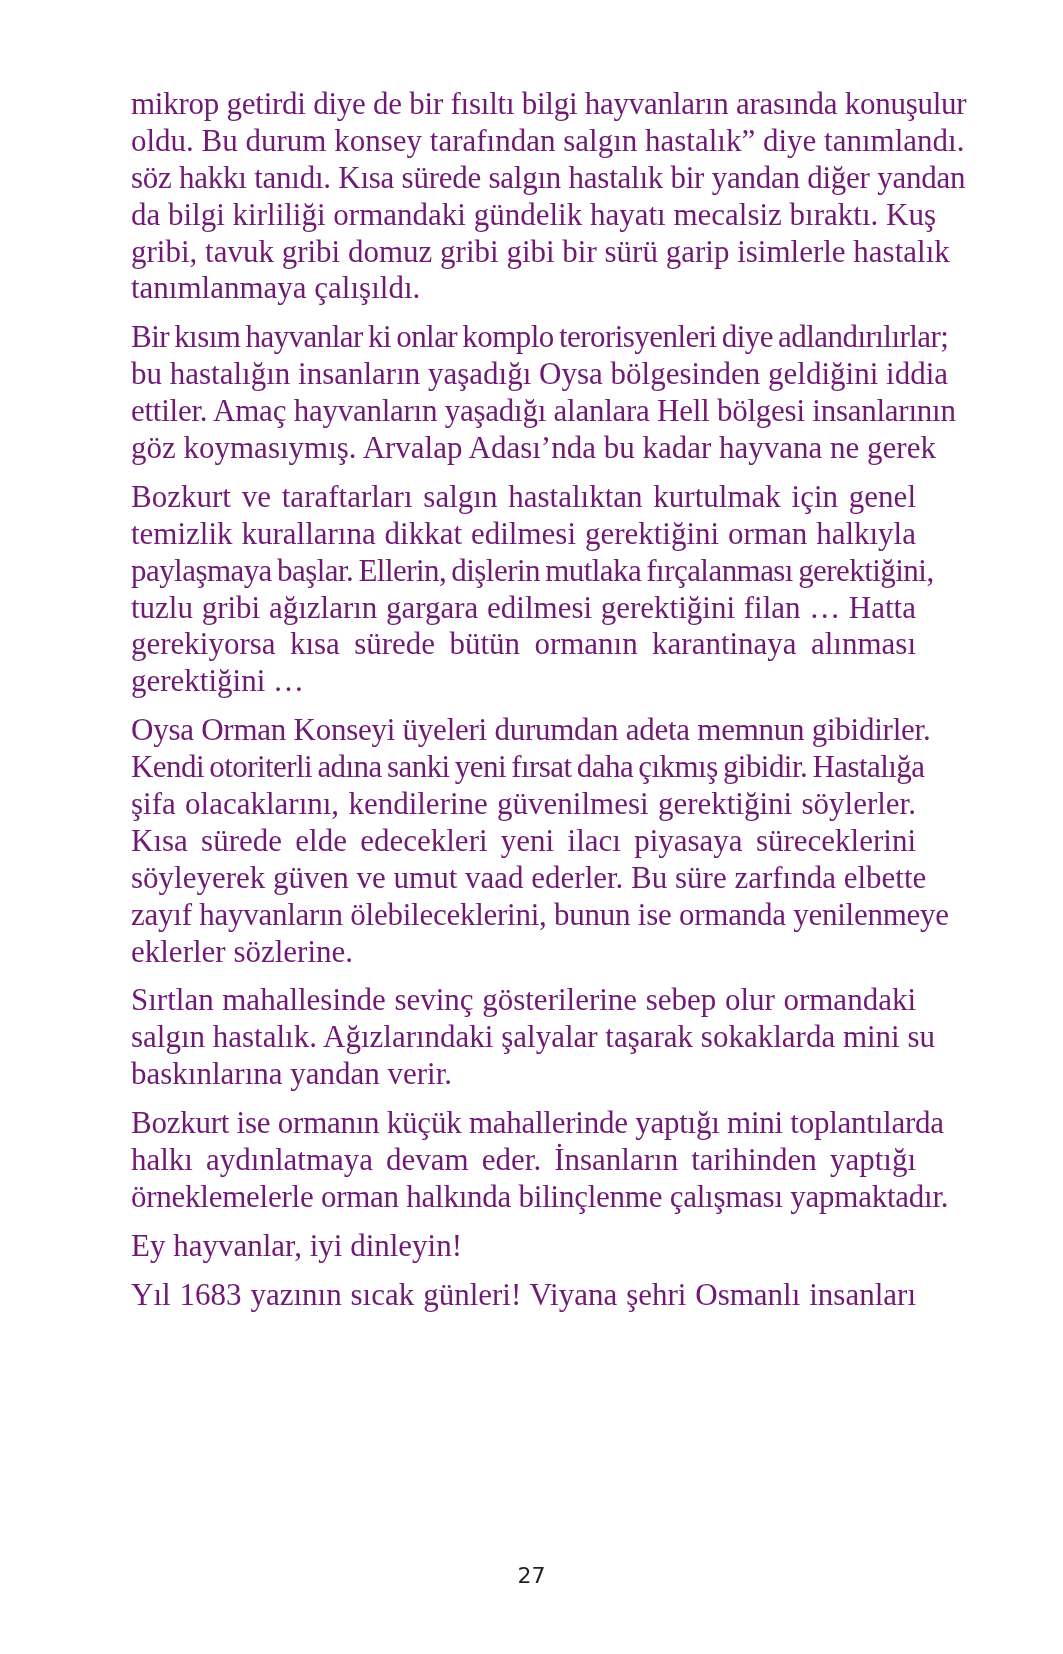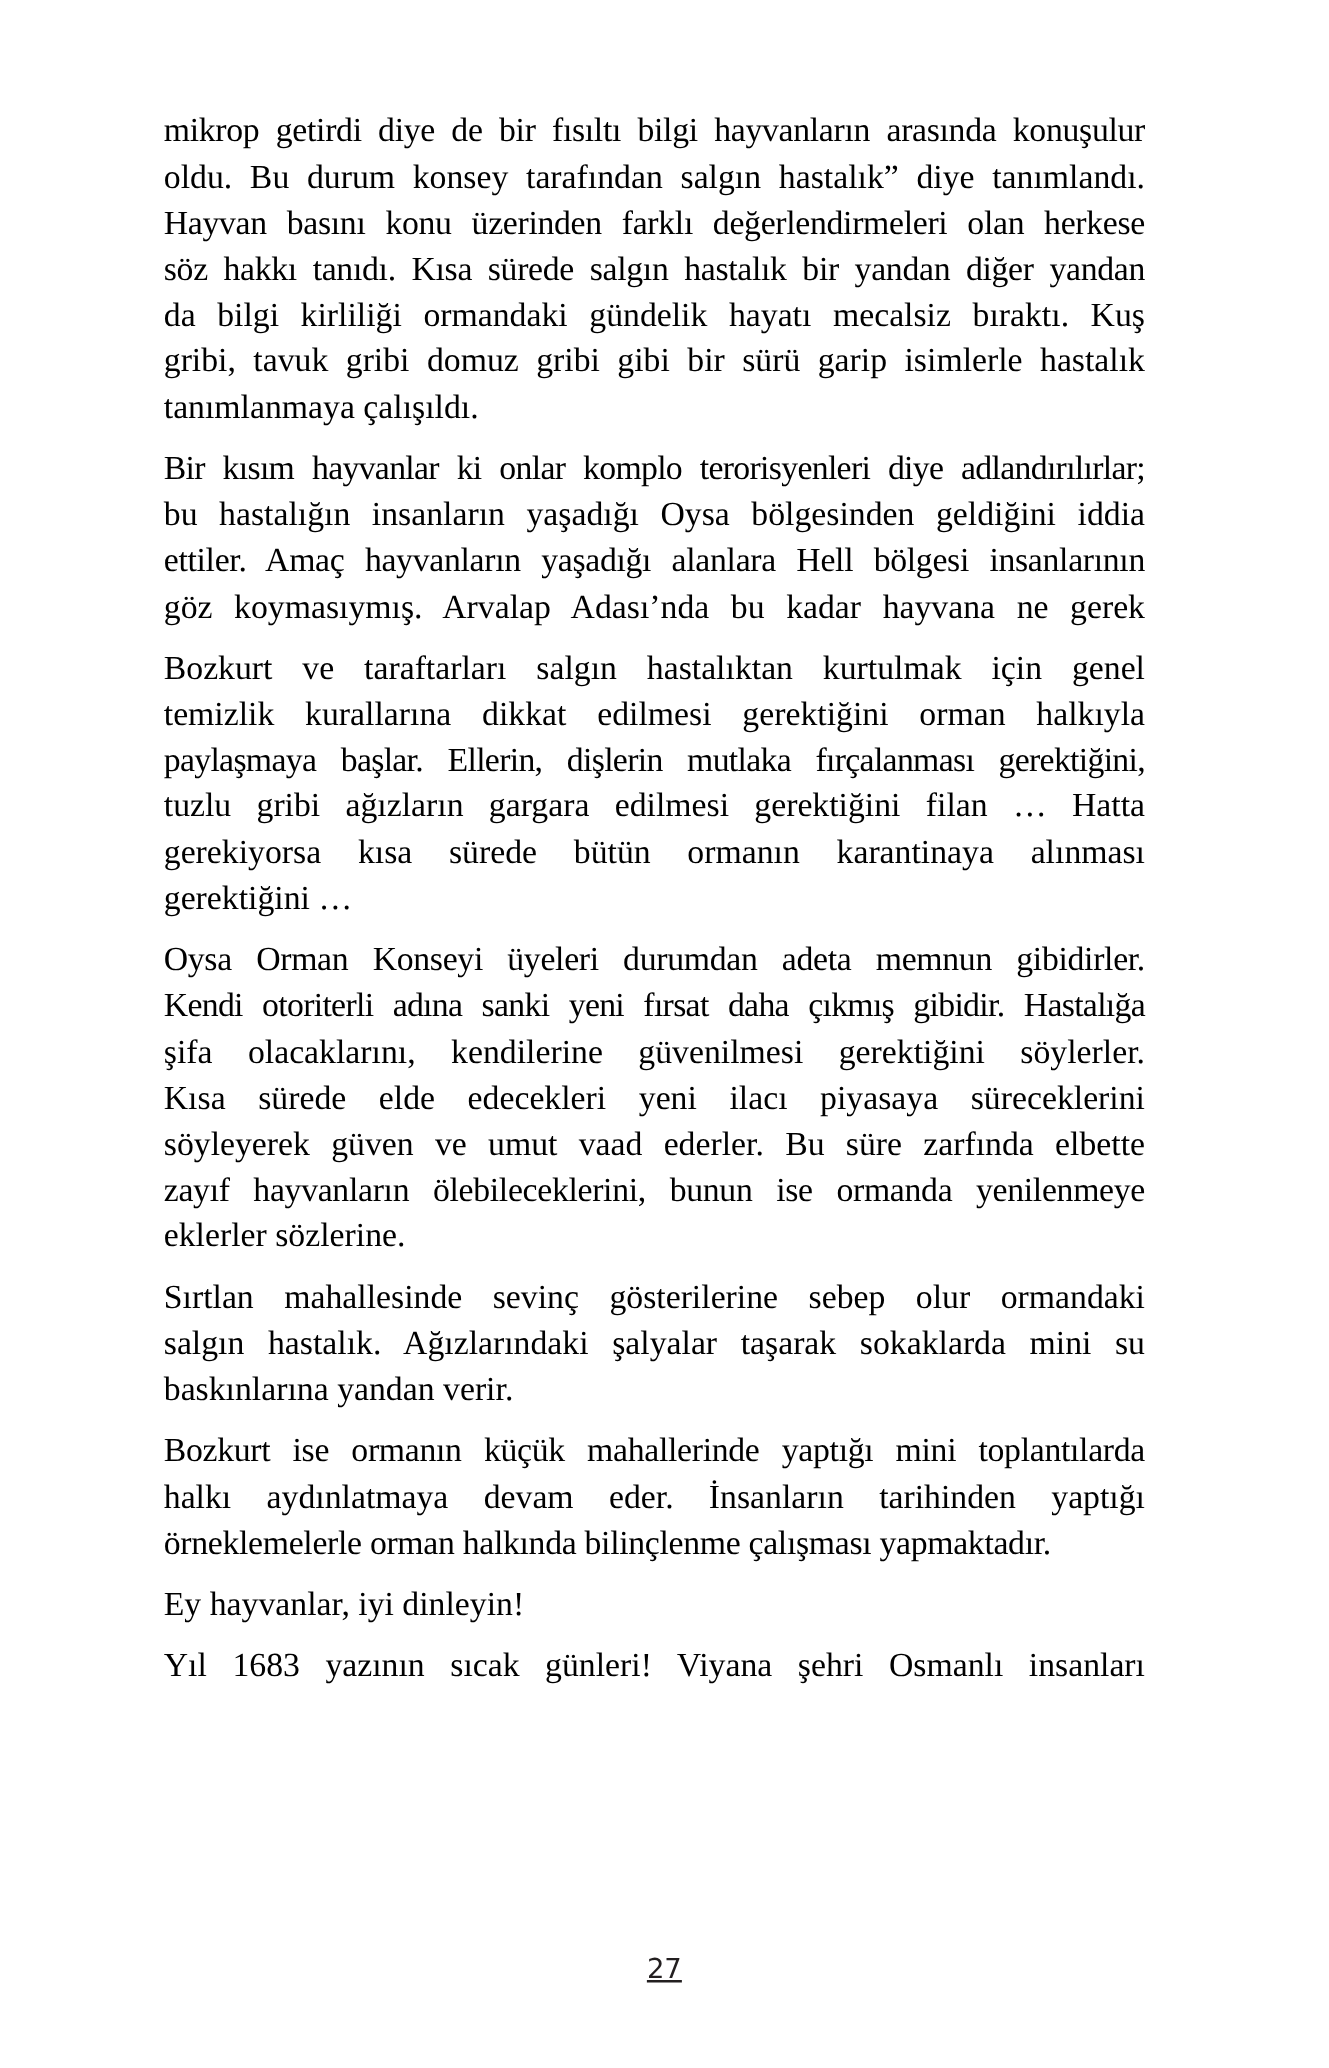--- a/index.html
+++ b/index.html
@@ -11,23 +11,23 @@
       width: 1063px;
       height: 1654px;
       position: relative;
       overflow: hidden;
     }
     .page {
       position: absolute;
       left: 131px;
       top: 86px;
       width: 785px;
-      color: #000000;
+      color: #701a75;
       font-family: "Liberation Serif", "DejaVu Serif", serif;
-      font-size: 27px;
+      font-size: 31px;
       line-height: 36.9px;
     }
     .para {
       margin: 0 0 12px 0;
     }
     .line {
       display: block;
       text-align: justify;
       text-align-last: justify;
       white-space: nowrap;
@@ -45,32 +45,30 @@
     }
     .page-number {
       position: absolute;
       left: 0;
       width: 1063px;
       top: 1563px;
       text-align: center;
       font-family: "DejaVu Sans", "Liberation Sans", sans-serif;
       font-size: 22px;
       color: #231f20;
-      text-decoration: underline;
     }
   </style>
 </head>
 <body>
 
 <div class="page">
 
   <div class="para">
     <span class="line tight2">mikrop getirdi diye de bir fısıltı bilgi hayvanların arasında konuşulur</span>
     <span class="line">oldu. Bu durum konsey tarafından salgın hastalık” diye tanımlandı.</span>
-    <span class="line tight2">Hayvan basını konu üzerinden farklı değerlendirmeleri olan herkese</span>
     <span class="line tight2">söz hakkı tanıdı. Kısa sürede salgın hastalık bir yandan diğer yandan</span>
     <span class="line">da bilgi kirliliği ormandaki gündelik hayatı mecalsiz bıraktı. Kuş</span>
     <span class="line">gribi, tavuk gribi domuz gribi gibi bir sürü garip isimlerle hastalık</span>
     <span class="line last">tanımlanmaya çalışıldı.</span>
   </div>
 
   <div class="para">
     <span class="line tight">Bir kısım hayvanlar ki onlar komplo terorisyenleri diye adlandırılırlar;</span>
     <span class="line">bu hastalığın insanların yaşadığı Oysa bölgesinden geldiğini iddia</span>
     <span class="line tight2">ettiler. Amaç hayvanların yaşadığı alanlara Hell bölgesi insanlarının</span>

